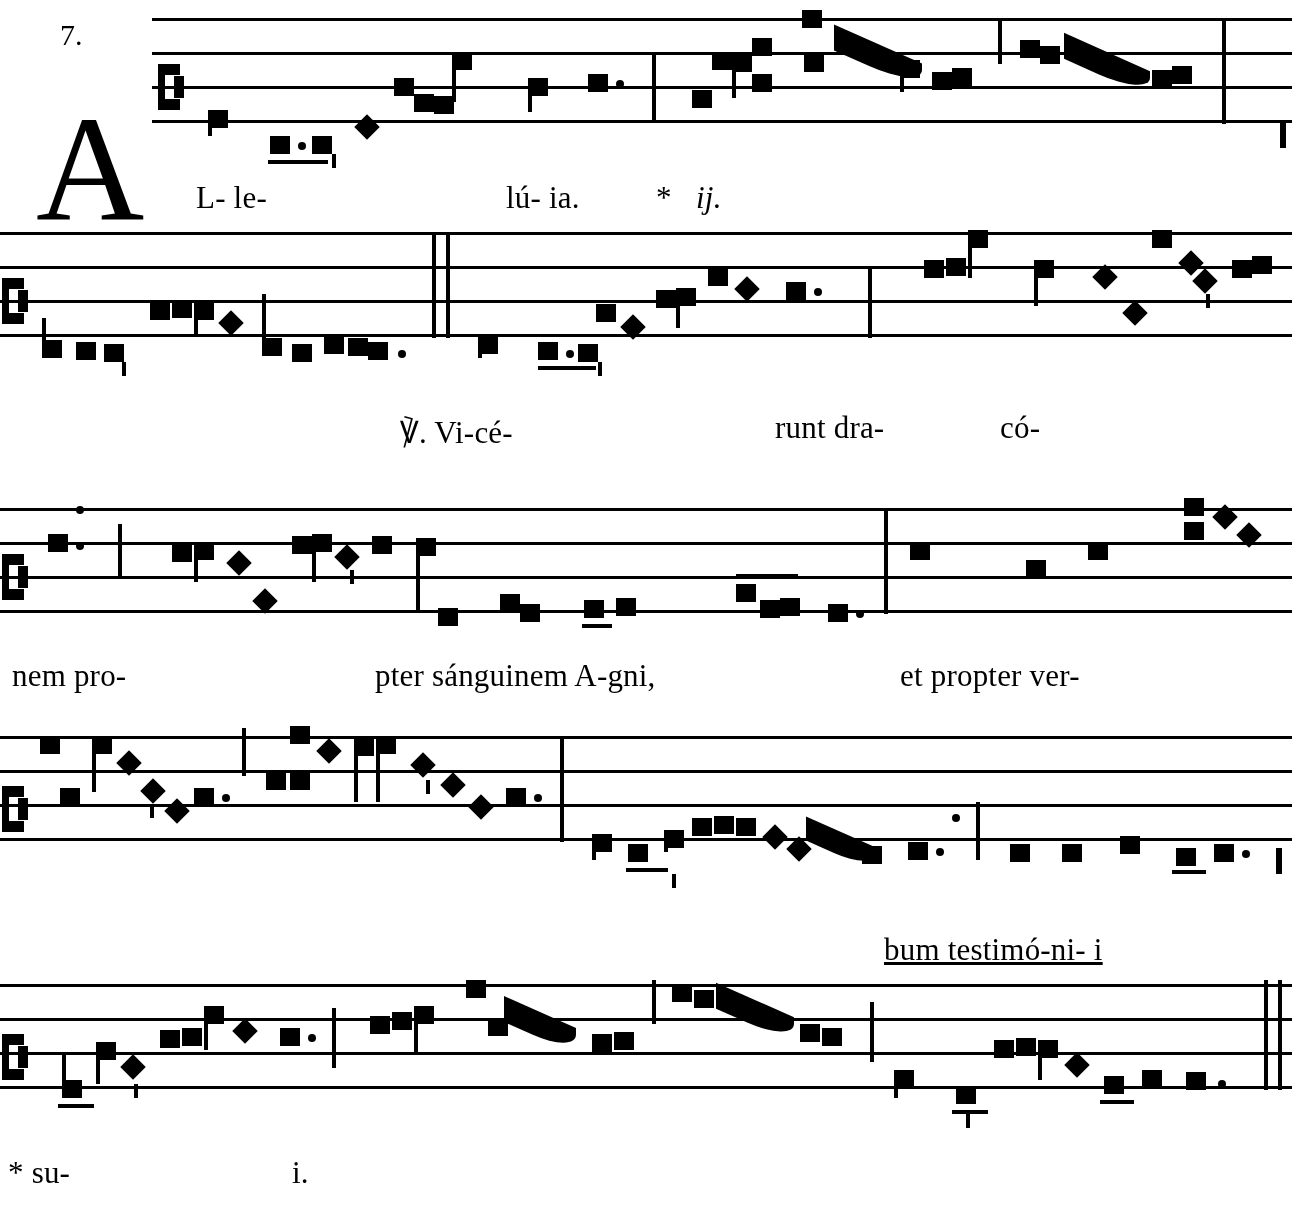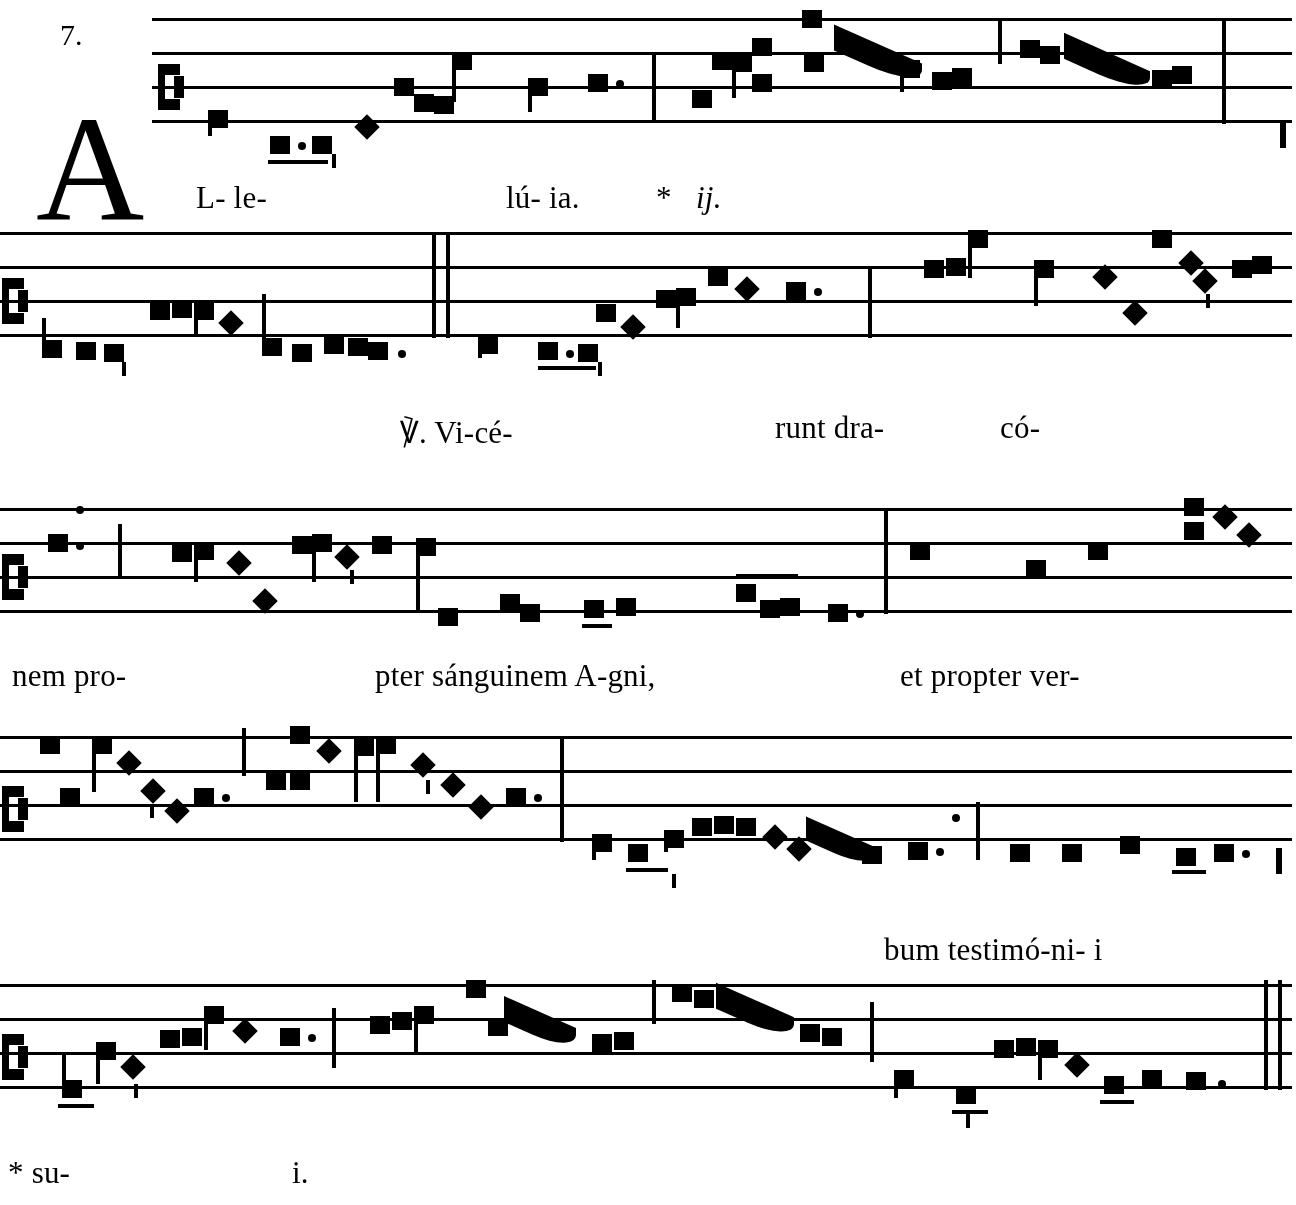--- a/index.html
+++ b/index.html
@@ -431,21 +431,21 @@
       <div class="pn small" style="left:1062px; top:108px;"></div>
       <div class="pn small" style="left:1120px; top:100px;"></div>
       <div class="pn small" style="left:1176px; top:112px;"></div>
       <div class="epis" style="left:1172px; top:134px; width:34px;"></div>
       <div class="pn small" style="left:1214px; top:108px;"></div>
       <div class="dot" style="left:1242px; top:114px;"></div>
       <div class="custos" style="left:1276px; top:112px;"></div>
     </div>
 
     <div class="lyrics" style="top:204px; height:40px;">
-      <span style="left:884px;">bum testimó-ni- i</span>
+      <span style="left:884px;text-decoration:underline;">bum testimó-ni- i</span>
     </div>
   </div>
 
   <div class="system" style="top:980px;">
     <div class="staff" style="left:0px; top:4px; width:1292px;">
       <div class="line l0"></div>
       <div class="line l1"></div>
       <div class="line l2"></div>
       <div class="line l3"></div>
 

